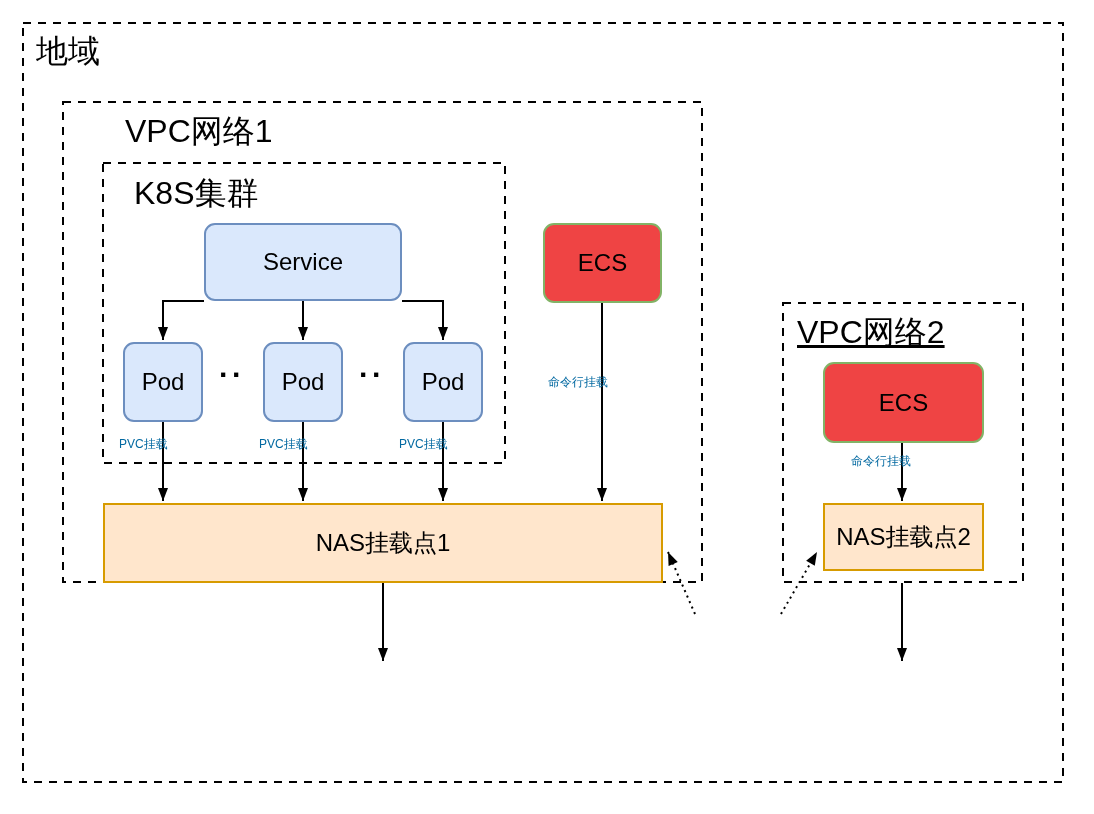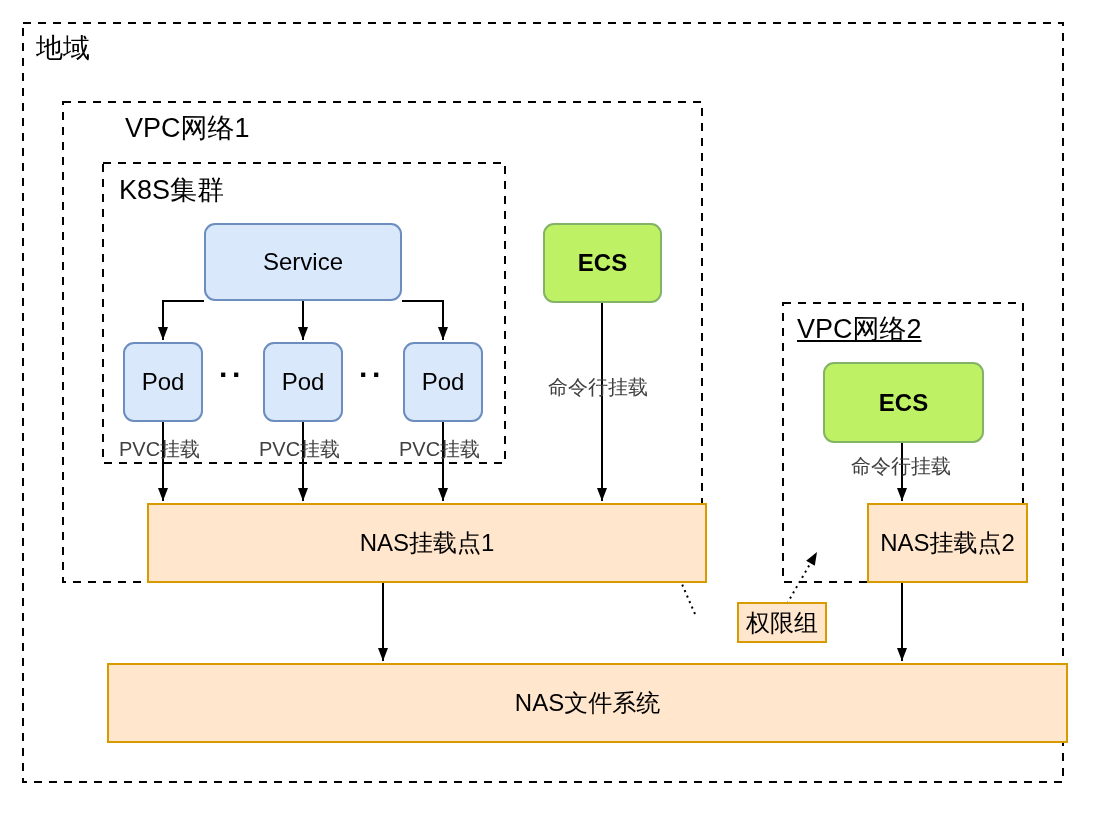--- a/index.html
+++ b/index.html
@@ -7,71 +7,71 @@
     position:relative;
     width:1094px;height:814px;
     background:#ffffff;
     font-family:"Liberation Sans","DejaVu Sans",sans-serif;
     color:#000;
     overflow:hidden;
   }
   
   .container-label{
     position:absolute;
-    font-size:27px;
+    font-size:32px;
     line-height:1.15;
     white-space:nowrap;
     color:#000;
   }
   
   .node{
     position:absolute;
     box-sizing:border-box;
     display:flex;
     align-items:center;
     justify-content:center;
     font-size:24px;
     white-space:nowrap;
     z-index:3;
   }
   .node.blue{background:#dae8fc;border:2px solid #6c8ebf;border-radius:11px;}
-  .node.green{background:#bef264;border:2px solid #82b366;border-radius:11px;font-weight:bold;}
-  .node.orange{background:#ffe6cc;border:2px solid #d79b00;border-radius:0;margin-left:44px;}
+  .node.green{background:#ef4444;border:2px solid #82b366;border-radius:11px;}
+  .node.orange{background:#ffe6cc;border:2px solid #d79b00;border-radius:0;}
   
   .edge-label{
     position:absolute;
-    font-size:20px;
+    font-size:12px;
     line-height:1.1;
     white-space:nowrap;
     z-index:5;
-    color:#404040;
+    color:#0369a1;
   }
   .dots{
     position:absolute;
     font-size:30px;
     font-weight:bold;
     letter-spacing:3px;
     z-index:3;
     color:#000;
   }
   #wires{position:absolute;left:0;top:0;z-index:2;pointer-events:none;}
   
   #region-label{left:36px;top:33px;}
   #vpc1-label{left:77px;top:113px;margin-left:48px;}
-  #k8s-label{left:119px;top:175px;}
+  #k8s-label{left:134px;top:175px;}
   #vpc2-label{left:797px;top:314px;text-decoration:underline;}
 
   #service-node{left:204px;top:223px;width:198px;height:78px;}
   #pod1-node{left:123px;top:342px;width:80px;height:80px;}
   #pod2-node{left:263px;top:342px;width:80px;height:80px;}
   #pod3-node{left:403px;top:342px;width:80px;height:80px;}
   #ecs1-node{left:543px;top:223px;width:119px;height:80px;}
   #ecs2-node{left:823px;top:362px;width:161px;height:81px;}
   #nas1-node{left:103px;top:503px;width:560px;height:80px;}
-  #nas2-node{left:823px;top:503px;width:161px;height:80px;}
+  #nas2-node{left:823px;top:503px;width:161px;height:68px;}
   #perm-node{left:693px;top:602px;width:90px;height:41px;font-size:24px;}
   #nasfs-node{left:63px;top:663px;width:961px;height:80px;}
 
   #dots1{left:219px;top:358px;}
   #dots2{left:359px;top:358px;}
 
   #pvc1-label{left:119px;top:438px;}
   #pvc2-label{left:259px;top:438px;}
   #pvc3-label{left:399px;top:438px;}
   #cli1-label{left:548px;top:376px;}
@@ -131,26 +131,20 @@
     </div>
   <div class="node green" id="ecs2-node">
       <span>ECS</span>
     </div>
   <div class="node orange" id="nas1-node">
       <span>NAS挂载点1</span>
     </div>
   <div class="node orange" id="nas2-node">
       <span>NAS挂载点2</span>
     </div>
-  <div class="node orange" id="perm-node">
-      <span>权限组</span>
-    </div>
-  <div class="node orange" id="nasfs-node">
-      <span>NAS文件系统</span>
-    </div>
 
   <div class="dots" id="dots1">··</div>
   <div class="dots" id="dots2">··</div>
 
   <div class="edge-label" id="pvc1-label">PVC挂载</div>
   <div class="edge-label" id="pvc2-label">PVC挂载</div>
   <div class="edge-label" id="pvc3-label">PVC挂载</div>
   <div class="edge-label" id="cli1-label">命令行挂载</div>
   <div class="edge-label" id="cli2-label">命令行挂载</div>
 

